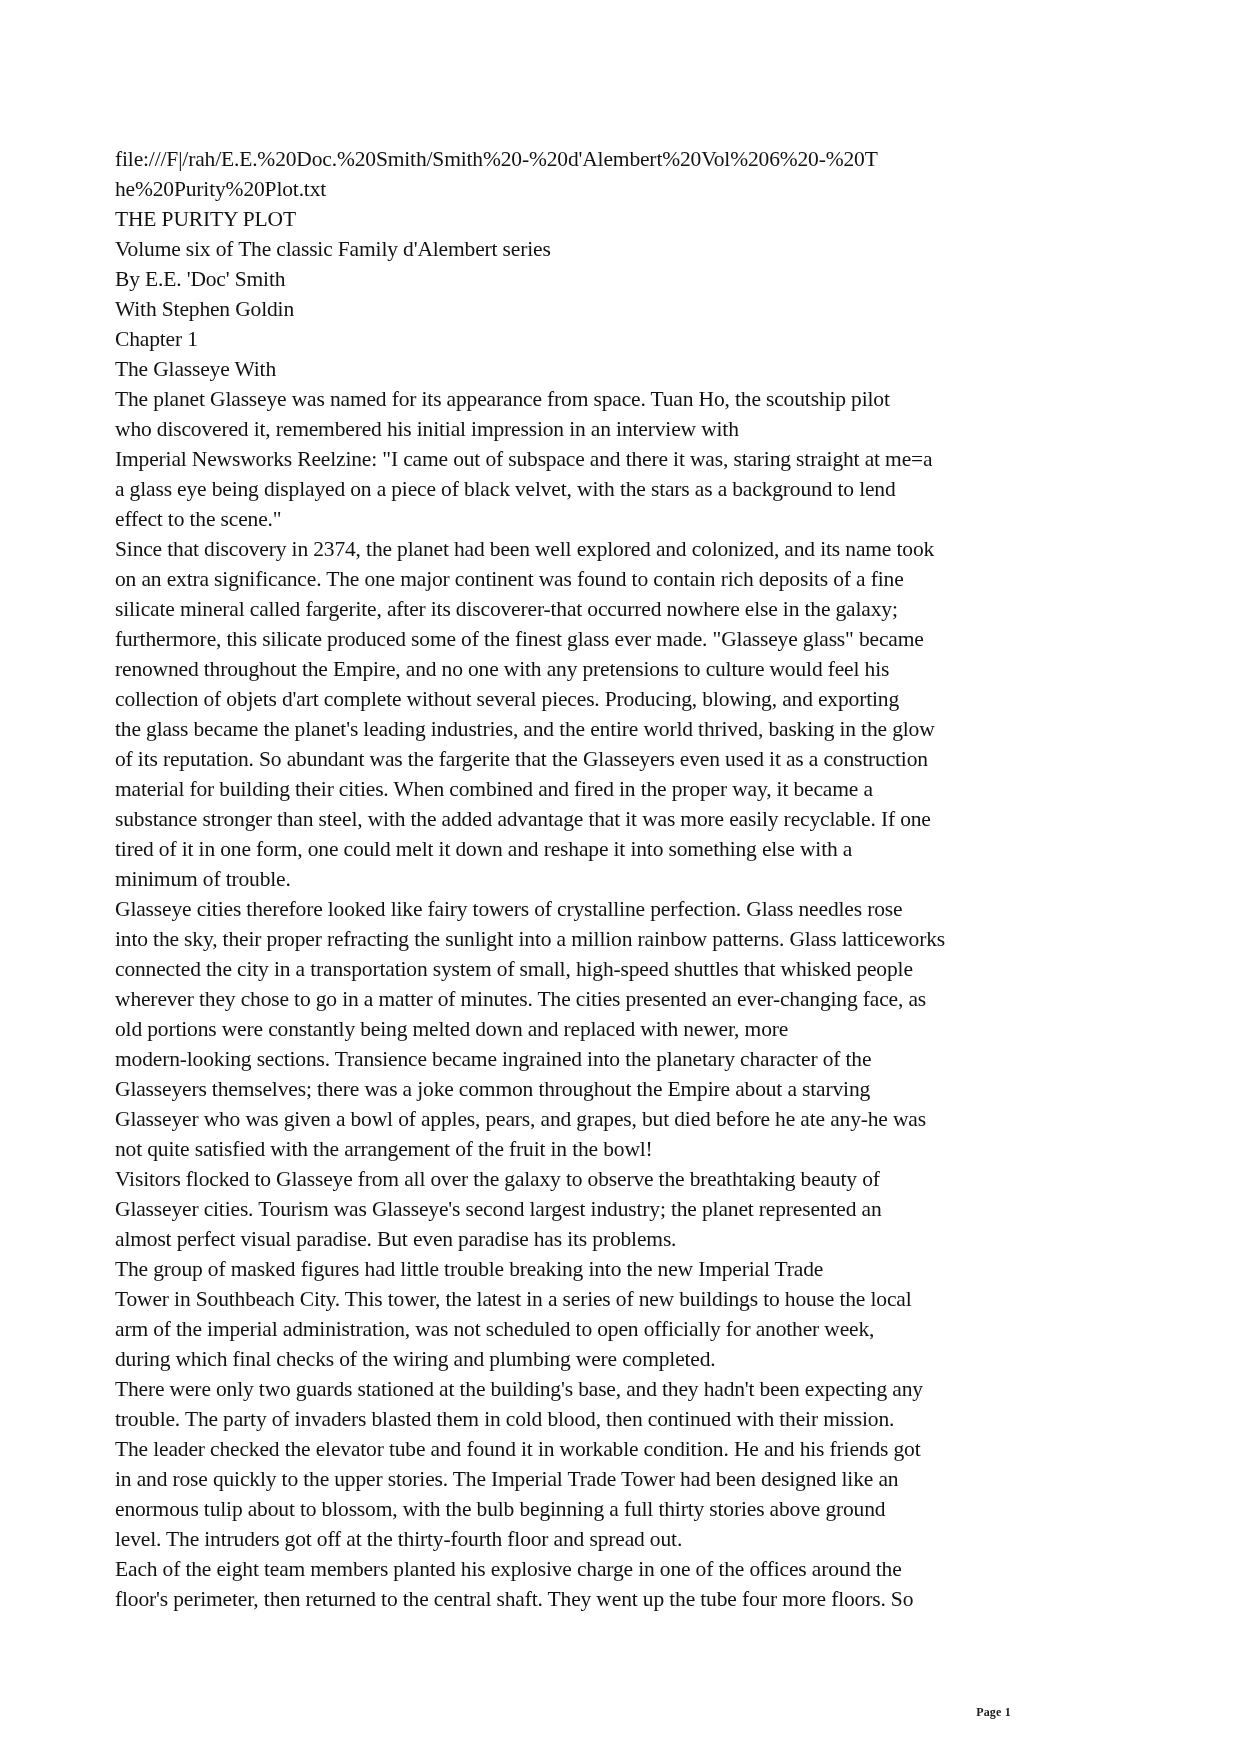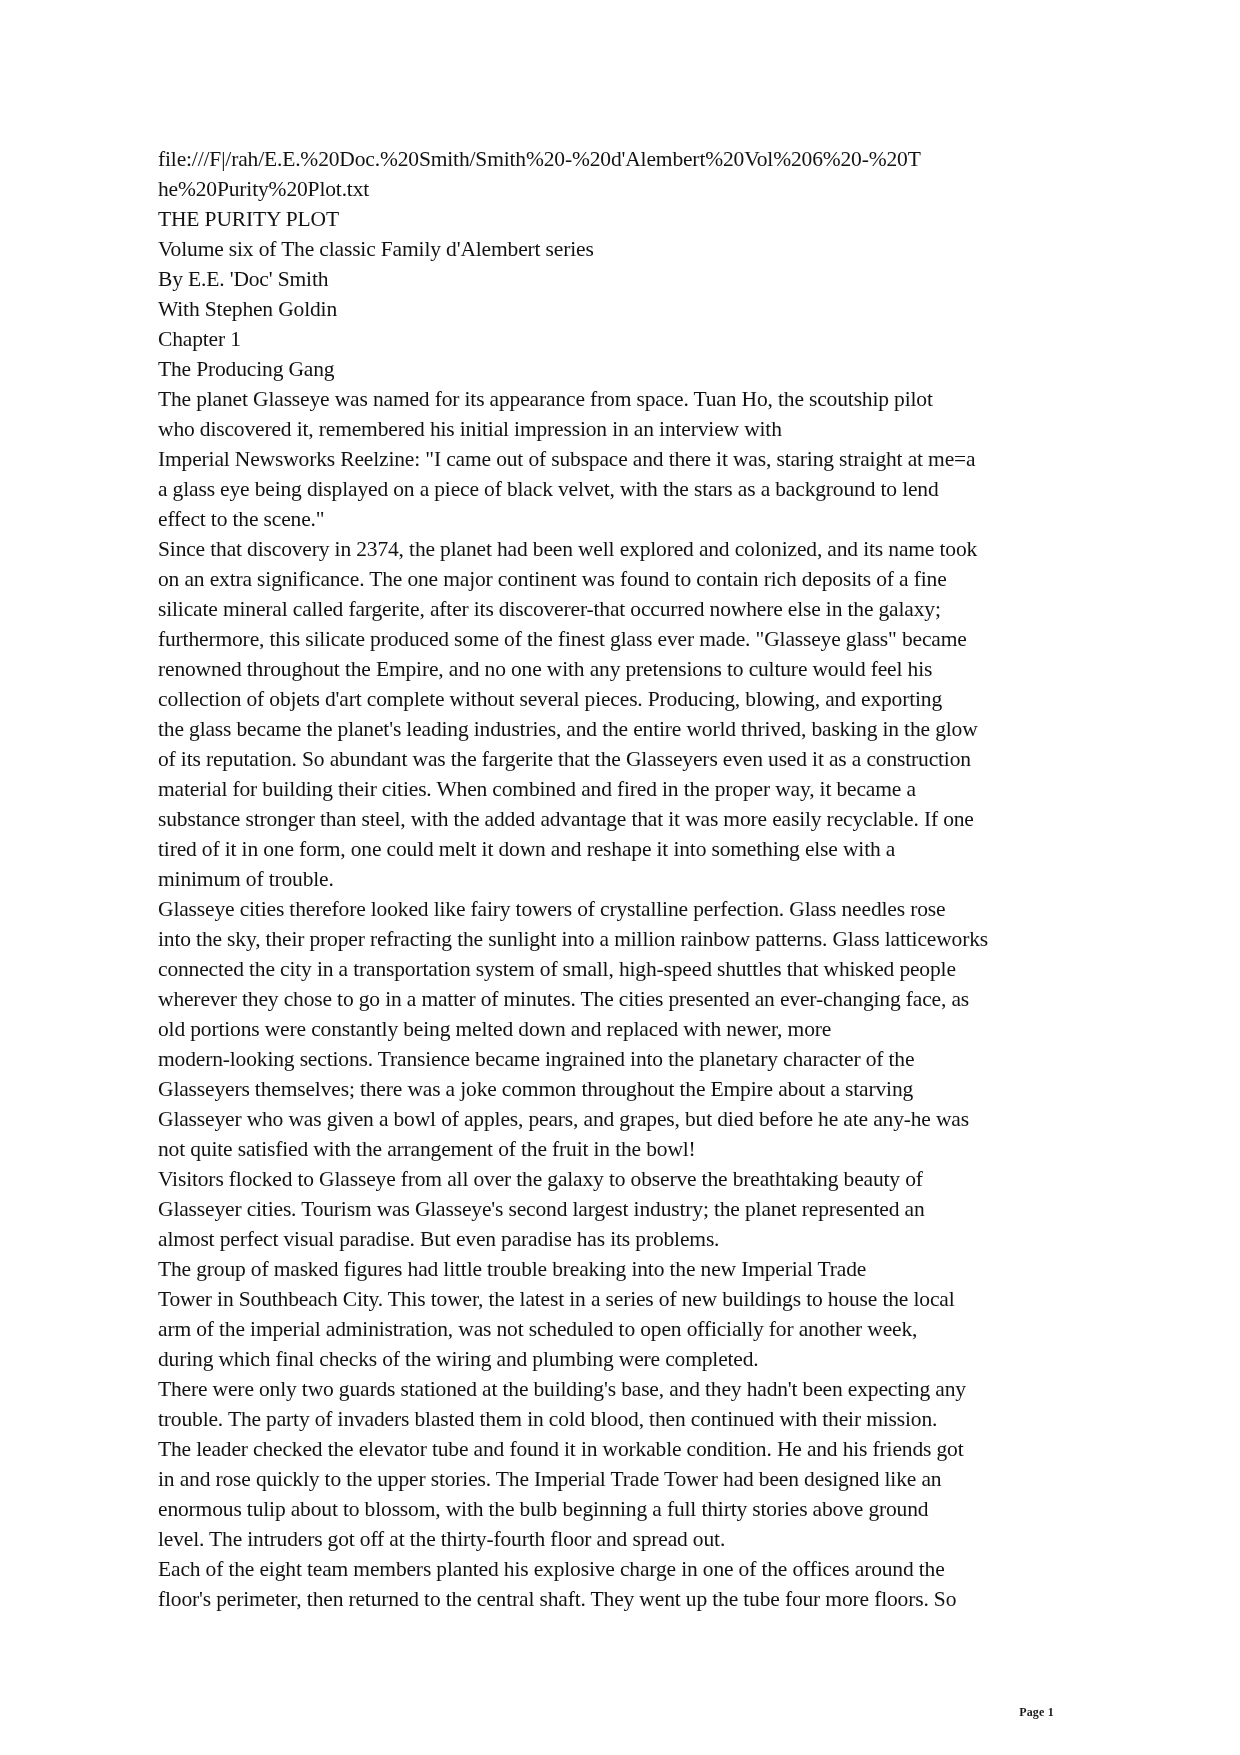--- a/index.html
+++ b/index.html
@@ -15,21 +15,20 @@
     font-family: "Liberation Serif", "DejaVu Serif", serif;
     color: #121212;
   }
   .page {
     position: absolute;
     left: 0;
     top: 0;
     width: 1056px;
     height: 1755px;
     background: #ffffff;
-    margin-left: 43px;
   }
   .content {
     position: absolute;
     left: 115px;
     top: 144px;
     width: 1000px;
     font-size: 21.5px;
     line-height: 30px;
     letter-spacing: -0.15px;
   }
@@ -53,21 +52,21 @@
   <div class="content">
     <div>
         <div class="line">file:///F|/rah/E.E.%20Doc.%20Smith/Smith%20-%20d'Alembert%20Vol%206%20-%20T</div>
         <div class="line">he%20Purity%20Plot.txt</div>
       </div>
     <div class="line">THE PURITY PLOT</div>
     <div class="line">Volume six of The classic Family d'Alembert series</div>
     <div class="line">By E.E. 'Doc' Smith</div>
     <div class="line">With Stephen Goldin</div>
     <div class="line">Chapter 1</div>
-    <div class="line">The Producing Gang</div>
+    <div class="line">The Glasseye With</div>
     <div>
         <div class="line">The planet Glasseye was named for its appearance from space. Tuan Ho, the scoutship pilot</div>
         <div class="line">who discovered it, remembered his initial impression in an interview with</div>
         <div class="line">Imperial Newsworks Reelzine: "I came out of subspace and there it was, staring straight at me=a</div>
         <div class="line">a glass eye being displayed on a piece of black velvet, with the stars as a background to lend</div>
         <div class="line">effect to the scene."</div>
         <div class="line">Since that discovery in 2374, the planet had been well explored and colonized, and its name took</div>
         <div class="line">on an extra significance. The one major continent was found to contain rich deposits of a fine</div>
         <div class="line">silicate mineral called fargerite, after its discoverer-that occurred nowhere else in the galaxy;</div>
         <div class="line">furthermore, this silicate produced some of the finest glass ever made. "Glasseye glass" became</div>

